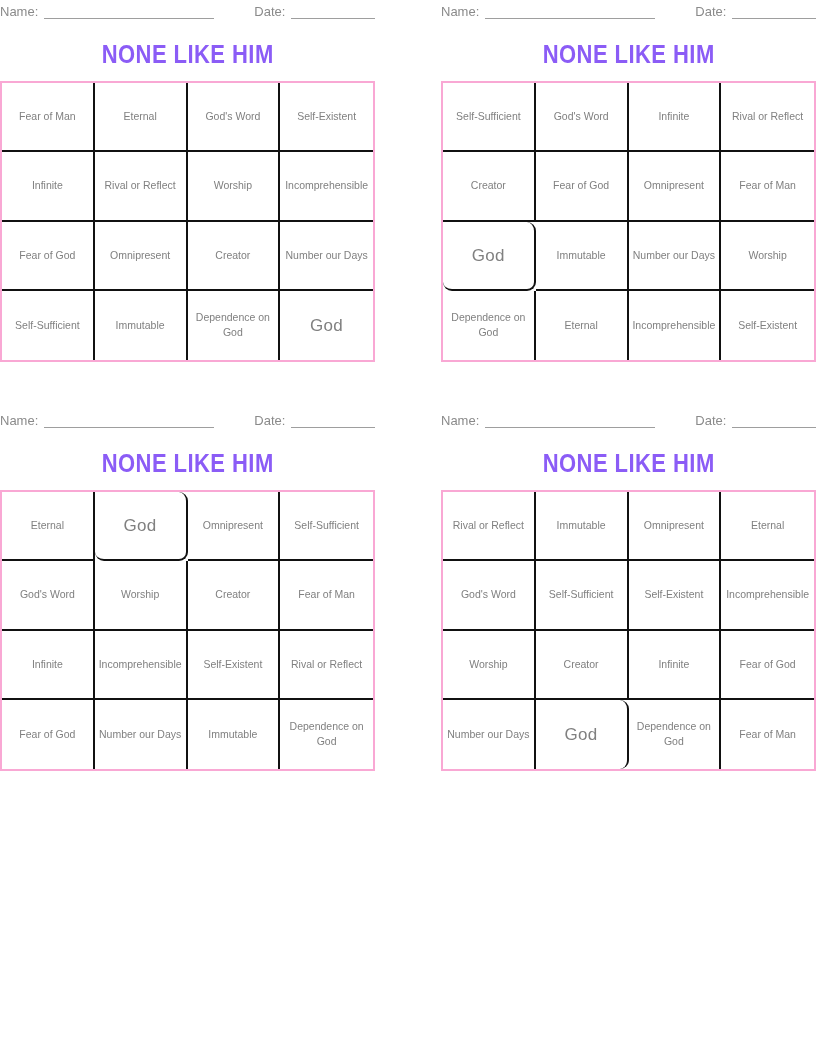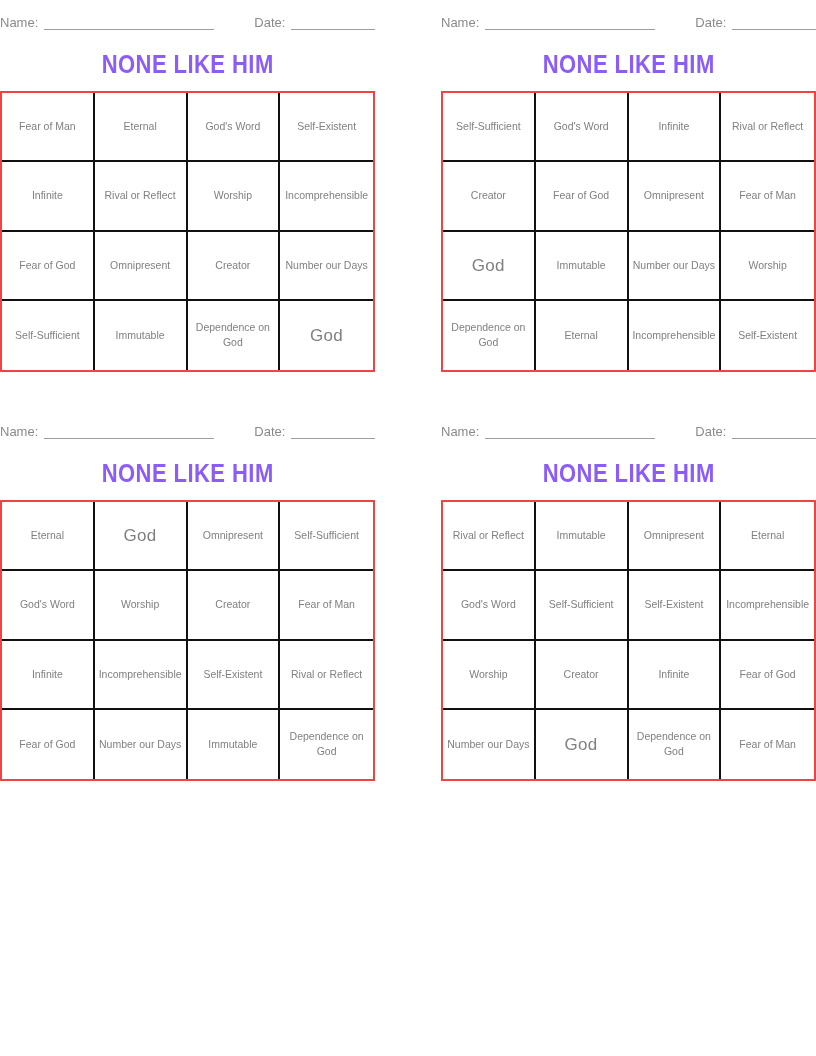--- a/index.html
+++ b/index.html
@@ -12,22 +12,22 @@
     font-family: "Liberation Sans", sans-serif;
   }
   .card { position: absolute; width: 375px; }
   .card-tl { left: 0;   top: 0; }
   .card-tr { left: 441px; top: 0; }
   .card-bl { left: 0;   top: 409px; }
   .card-br { left: 441px; top: 409px; }
 
   .card-header {
     display: flex;
-    align-items: flex-end;
-    padding-top: 13px;
+    align-items: center;
+    padding-top: 3px;
     height: 17px;
     color: #8a8a8a;
     font-size: 13px;
     line-height: 15px;
   }
   .hline { border-bottom: 1px solid #9e9e9e; height: 14px; }
   .name-line { width: 170px; margin-left: 6px; }
   .header-gap { width: 40px; }
   .date-line { flex: 1; margin-left: 6px; }
 
@@ -40,42 +40,42 @@
     color: #8b5cf6;
     letter-spacing: 0.5px;
     white-space: nowrap;
   }
   .card-title .squeeze { display: inline-block; transform: scaleX(0.88); transform-origin: center; }
 
   .grid {
     margin-top: 13px;
     height: 281px;
     box-sizing: border-box;
-    border: 2px solid #ef4444;
+    border: 2px solid #f9a8d4;
     display: grid;
     grid-template-columns: repeat(4, 1fr);
     grid-template-rows: repeat(4, 1fr);
     background: #ffffff;
   }
   .cell {
     border-right: 2px solid #111111;
     border-bottom: 2px solid #111111;
     display: flex;
     align-items: center;
     justify-content: center;
     text-align: center;
     color: #808080;
     font-size: 10.5px;
     line-height: 15px;
     padding: 0 1px;
     overflow: hidden;
   }
   .cell:nth-child(4n) { border-right: none; }
   .cell:nth-child(n+13) { border-bottom: none; }
-  .cell-god { font-size: 17px; letter-spacing: 0.3px; }
+  .cell-god { font-size: 17px; letter-spacing: 0.3px; border-radius: 9px; }
 </style>
 </head>
 <body>
 
 <div class="page">
 
   <div class="card card-tl">
     <div class="card-header">
       <span>Name:</span>
       <div class="hline name-line"></div>

